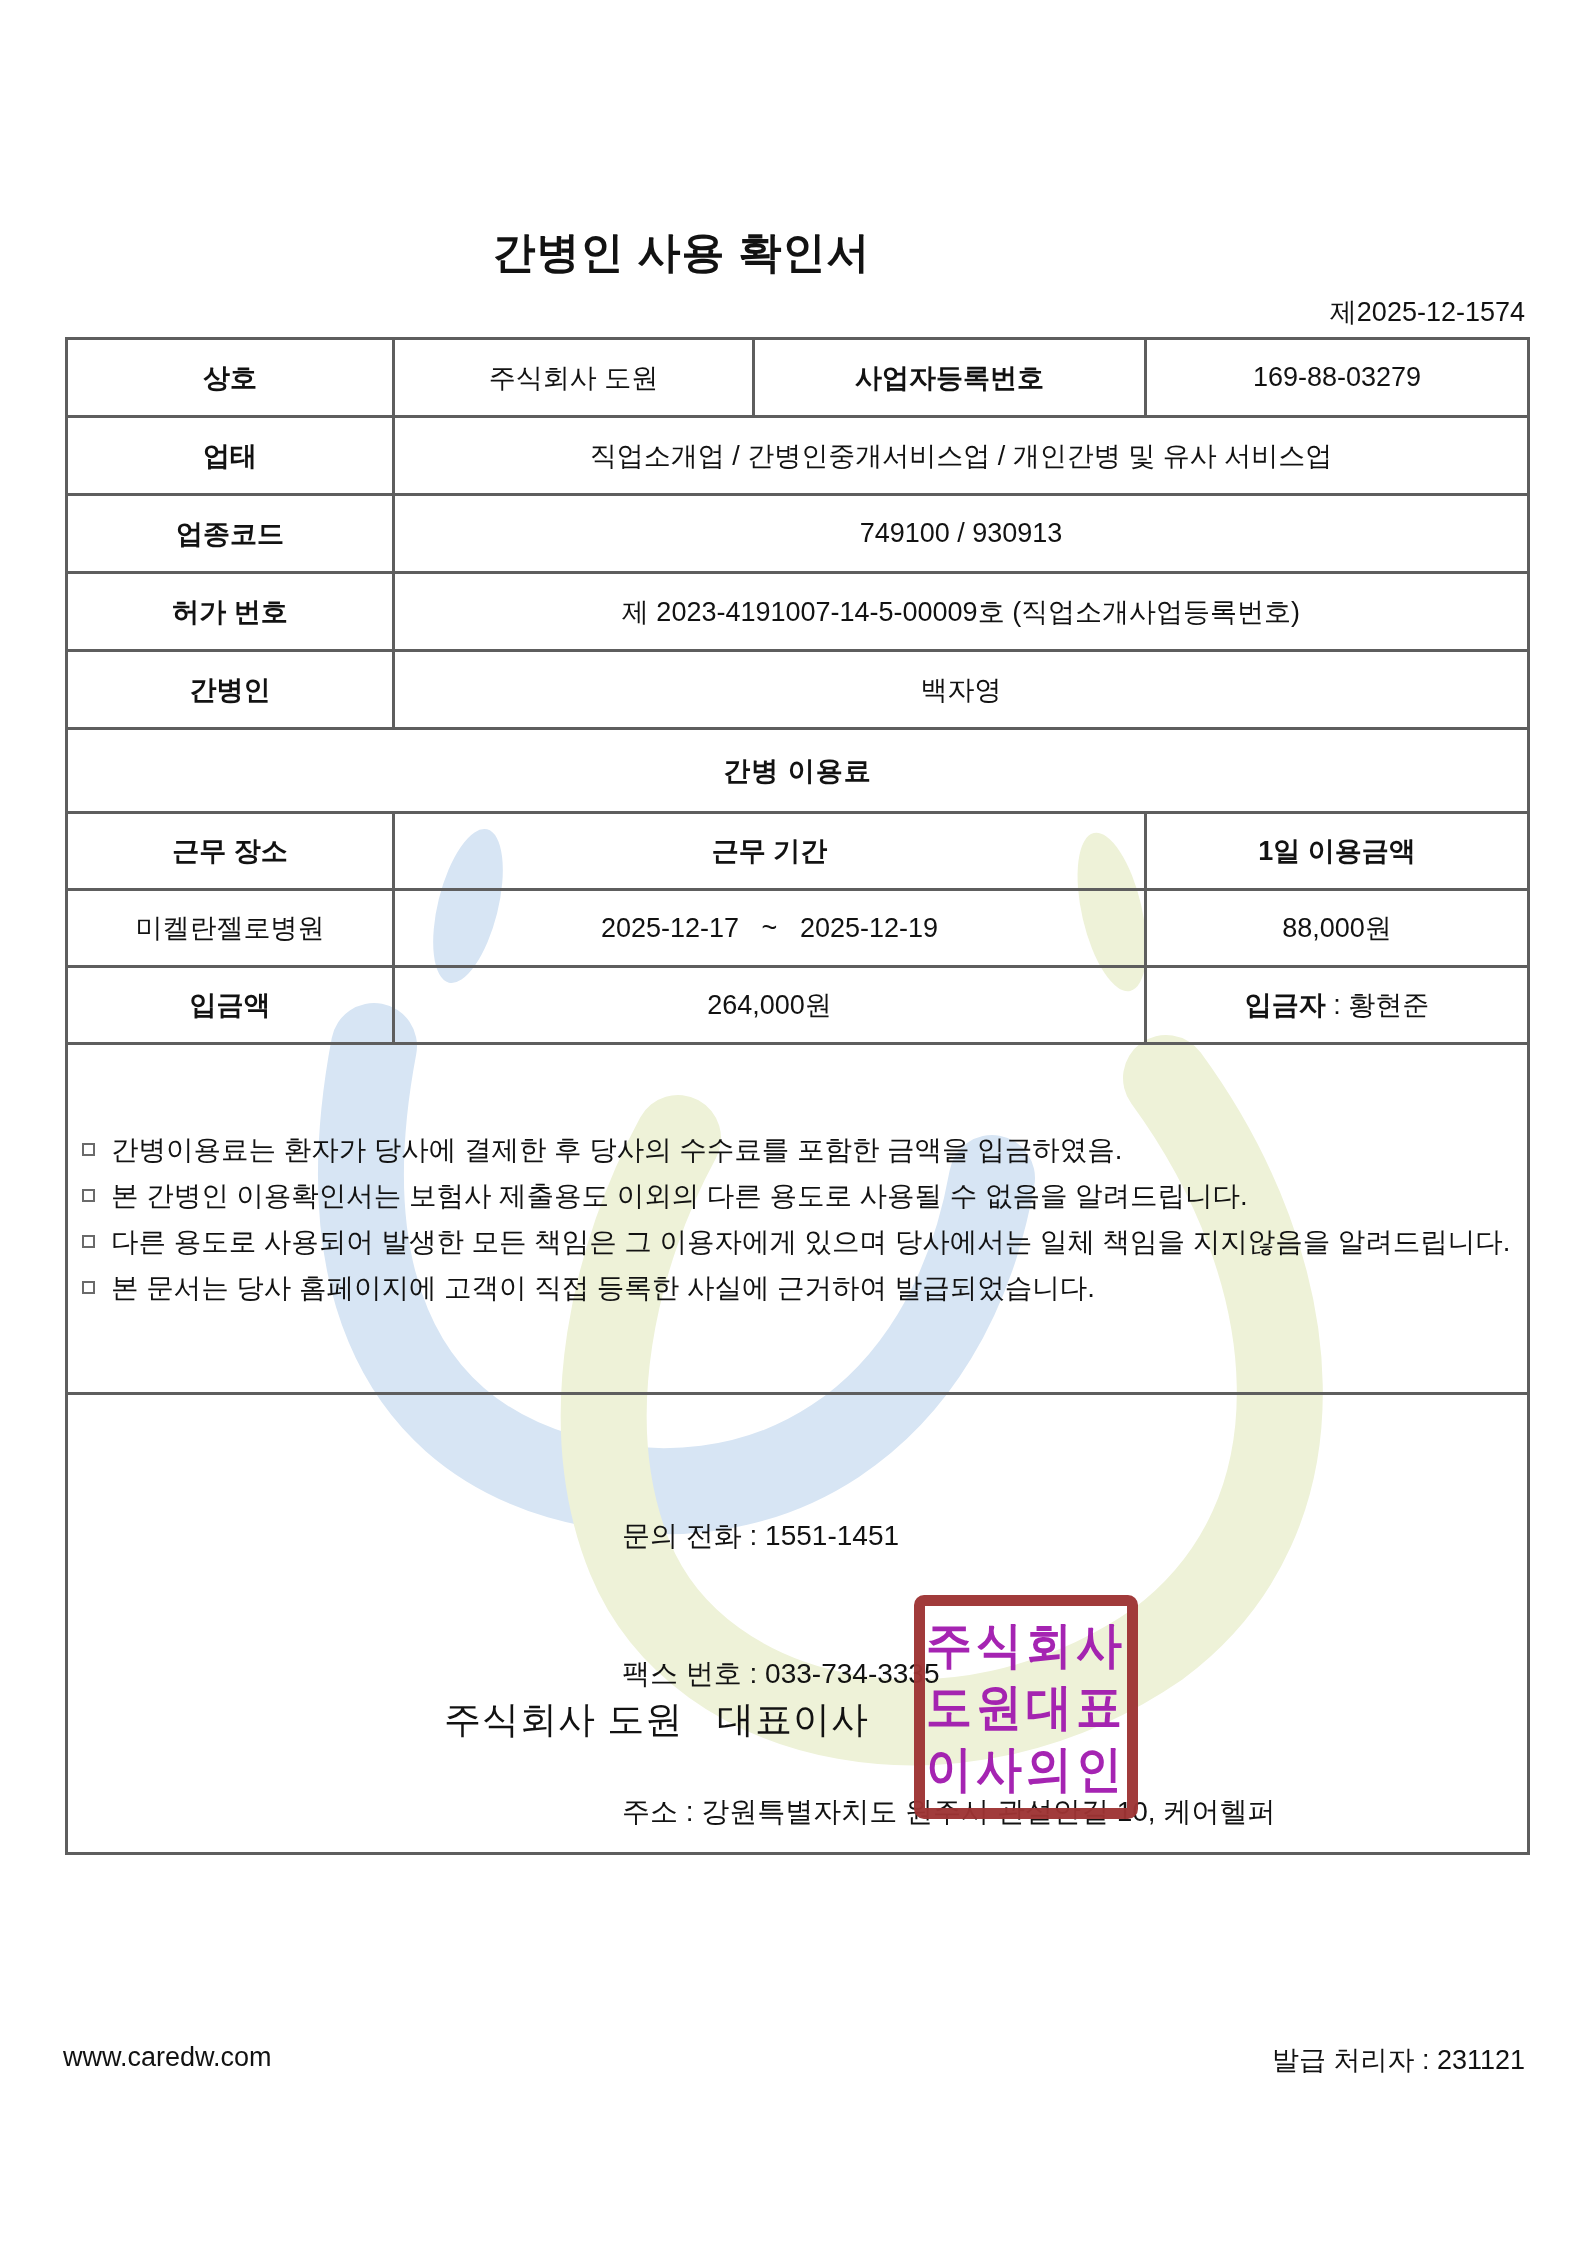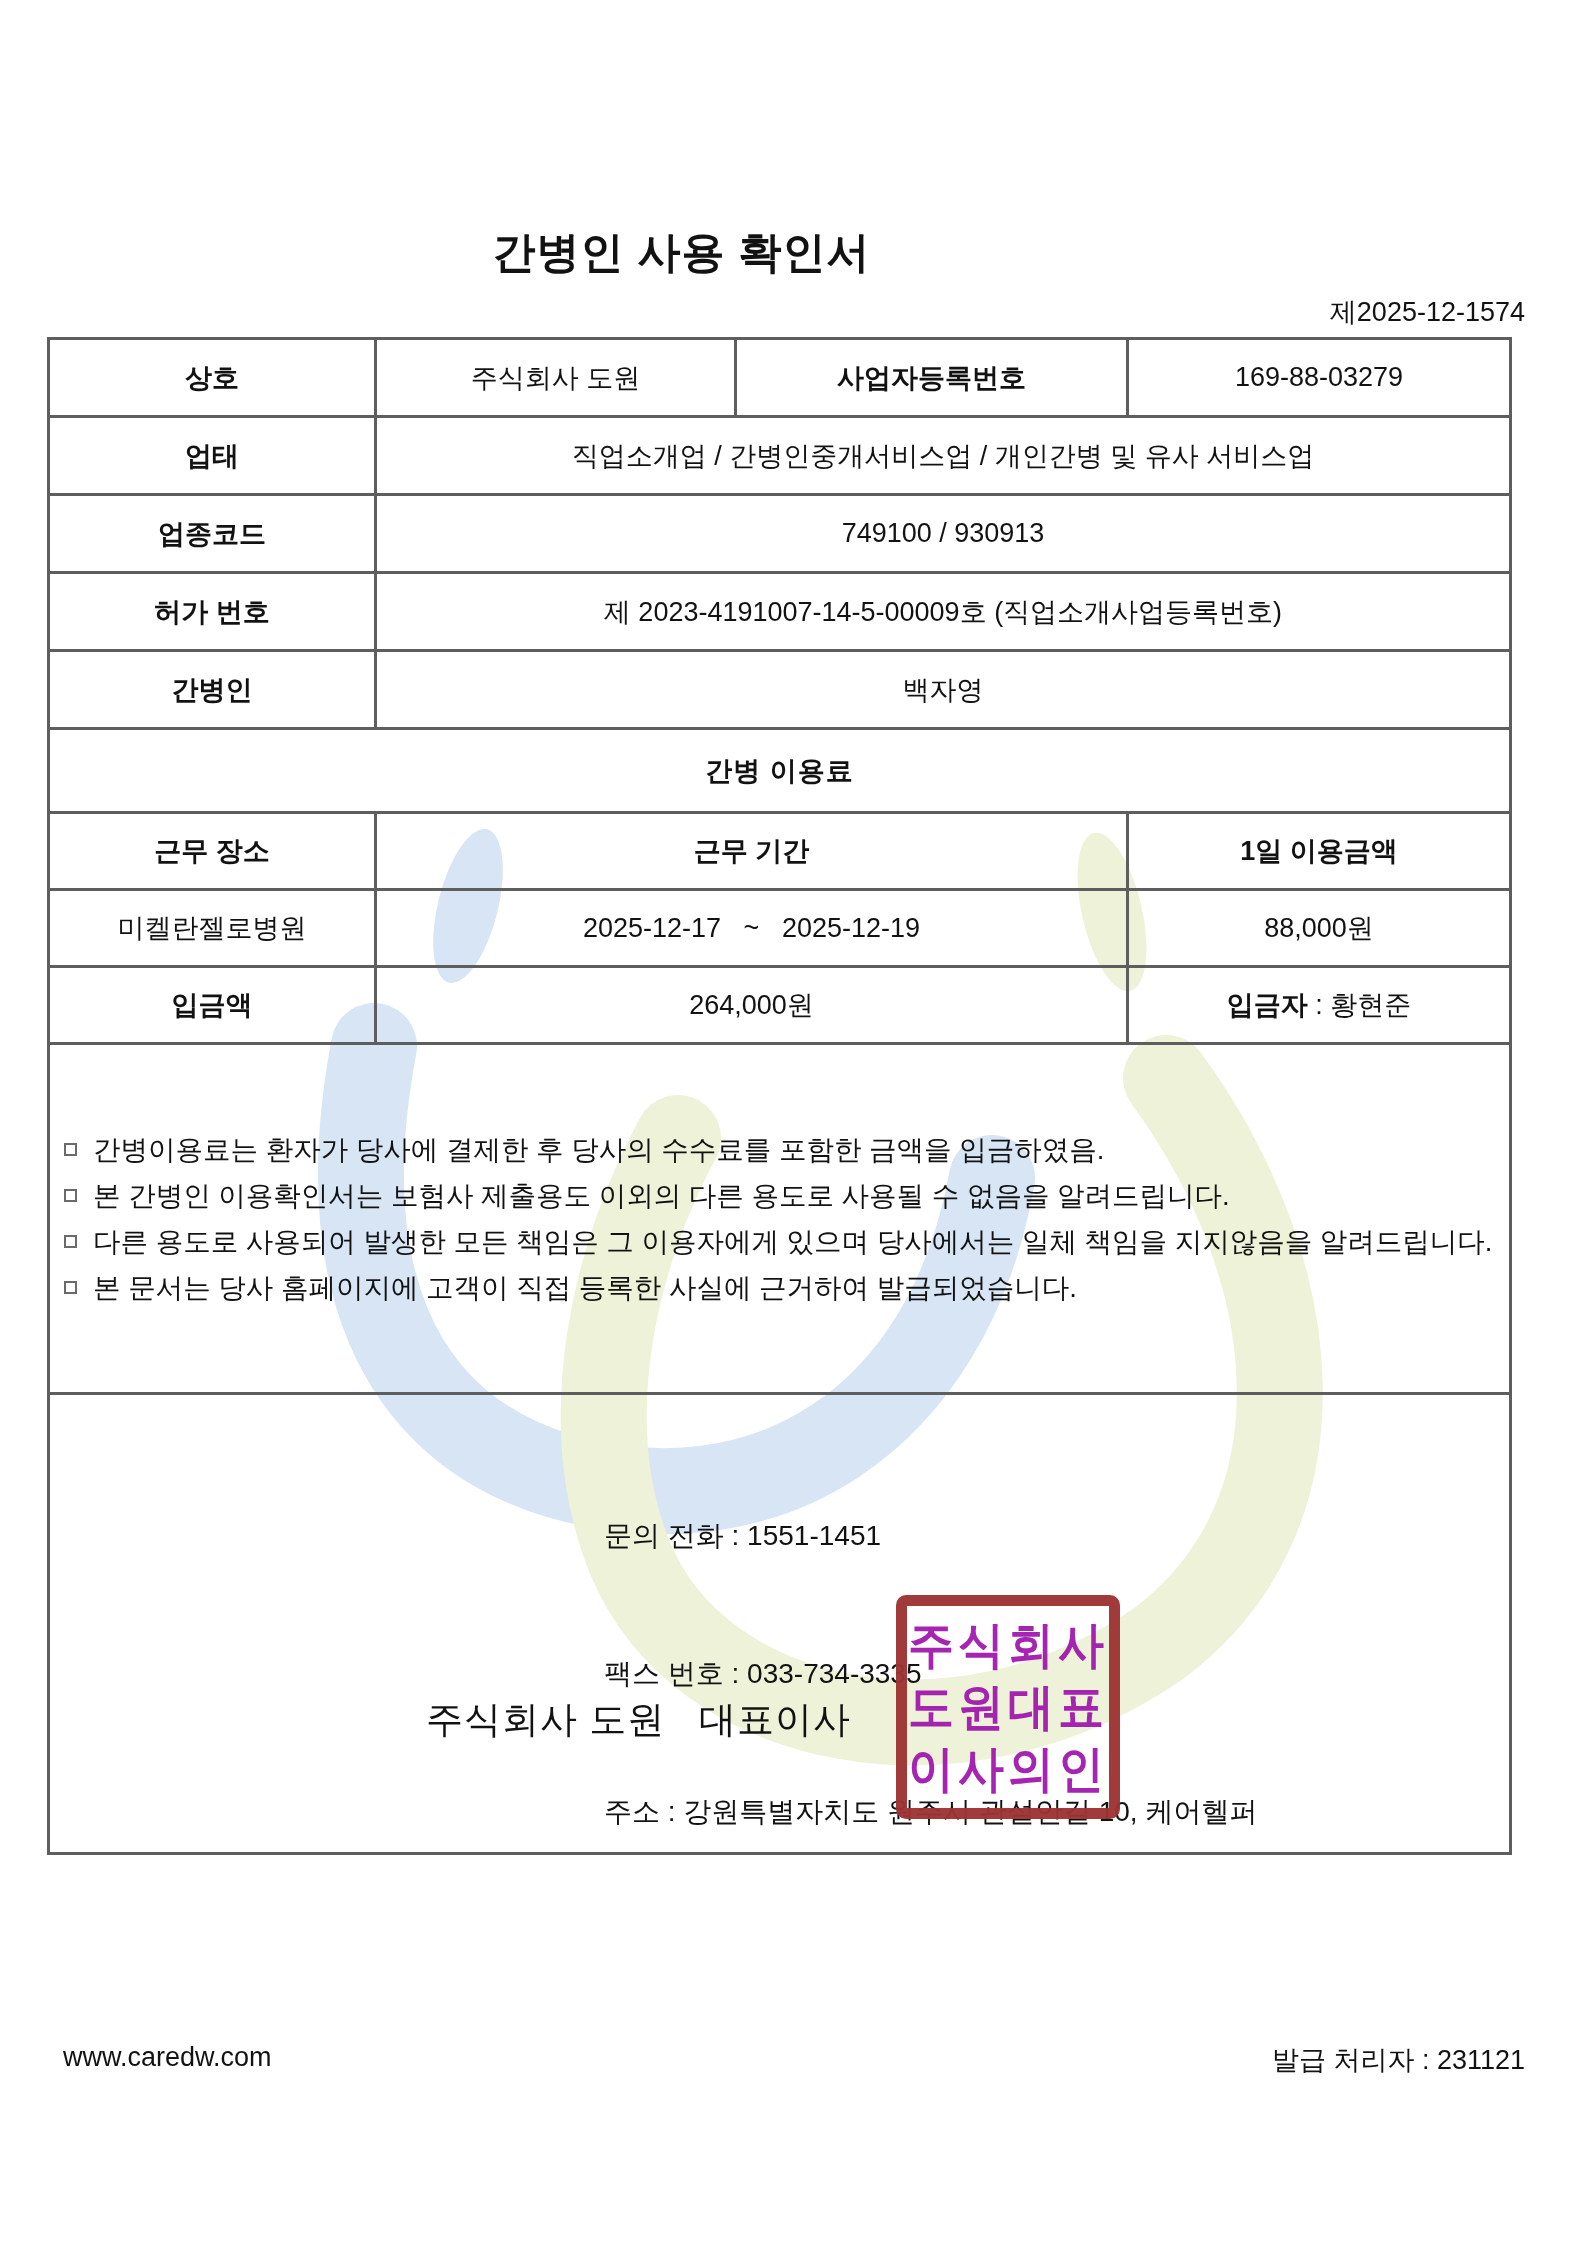--- a/index.html
+++ b/index.html
@@ -81,21 +81,21 @@
   <svg class="watermark" width="1588" height="2246" viewBox="0 0 1588 2246">
     <ellipse cx="468" cy="906" rx="30" ry="79" fill="#d7e5f4" transform="rotate(14 468 906)"></ellipse>
     <ellipse cx="1112" cy="912" rx="30" ry="81" fill="#eef2d8" transform="rotate(-13 1112 912)"></ellipse>
     <path d="M 374 1046 C 332 1268 392 1426 560 1476 C 762 1534 948 1424 992 1178" fill="none" stroke="#d7e5f4" stroke-width="86" stroke-linecap="round"></path>
     <path d="M 1166 1078 C 1308 1272 1330 1516 1158 1644 C 958 1782 700 1728 630 1558 C 574 1420 616 1252 678 1138" fill="none" stroke="#eef2d8" stroke-width="86" stroke-linecap="round"></path>
   </svg>
 
   <div class="layer doc-title">간병인 사용 확인서</div>
   <div class="layer doc-number">제2025-12-1574</div>
 
-  <div class="layer" style="left:47px; top:337px;">
+  <div class="layer" style="left:65px; top:337px;">
     <table class="main">
       <colgroup>
         <col style="width:327px">
           <col style="width:360px">
           <col style="width:392px">
           <col style="width:383px">
       </colgroup>
 
       <tbody>
           <tr style="height:78px">

